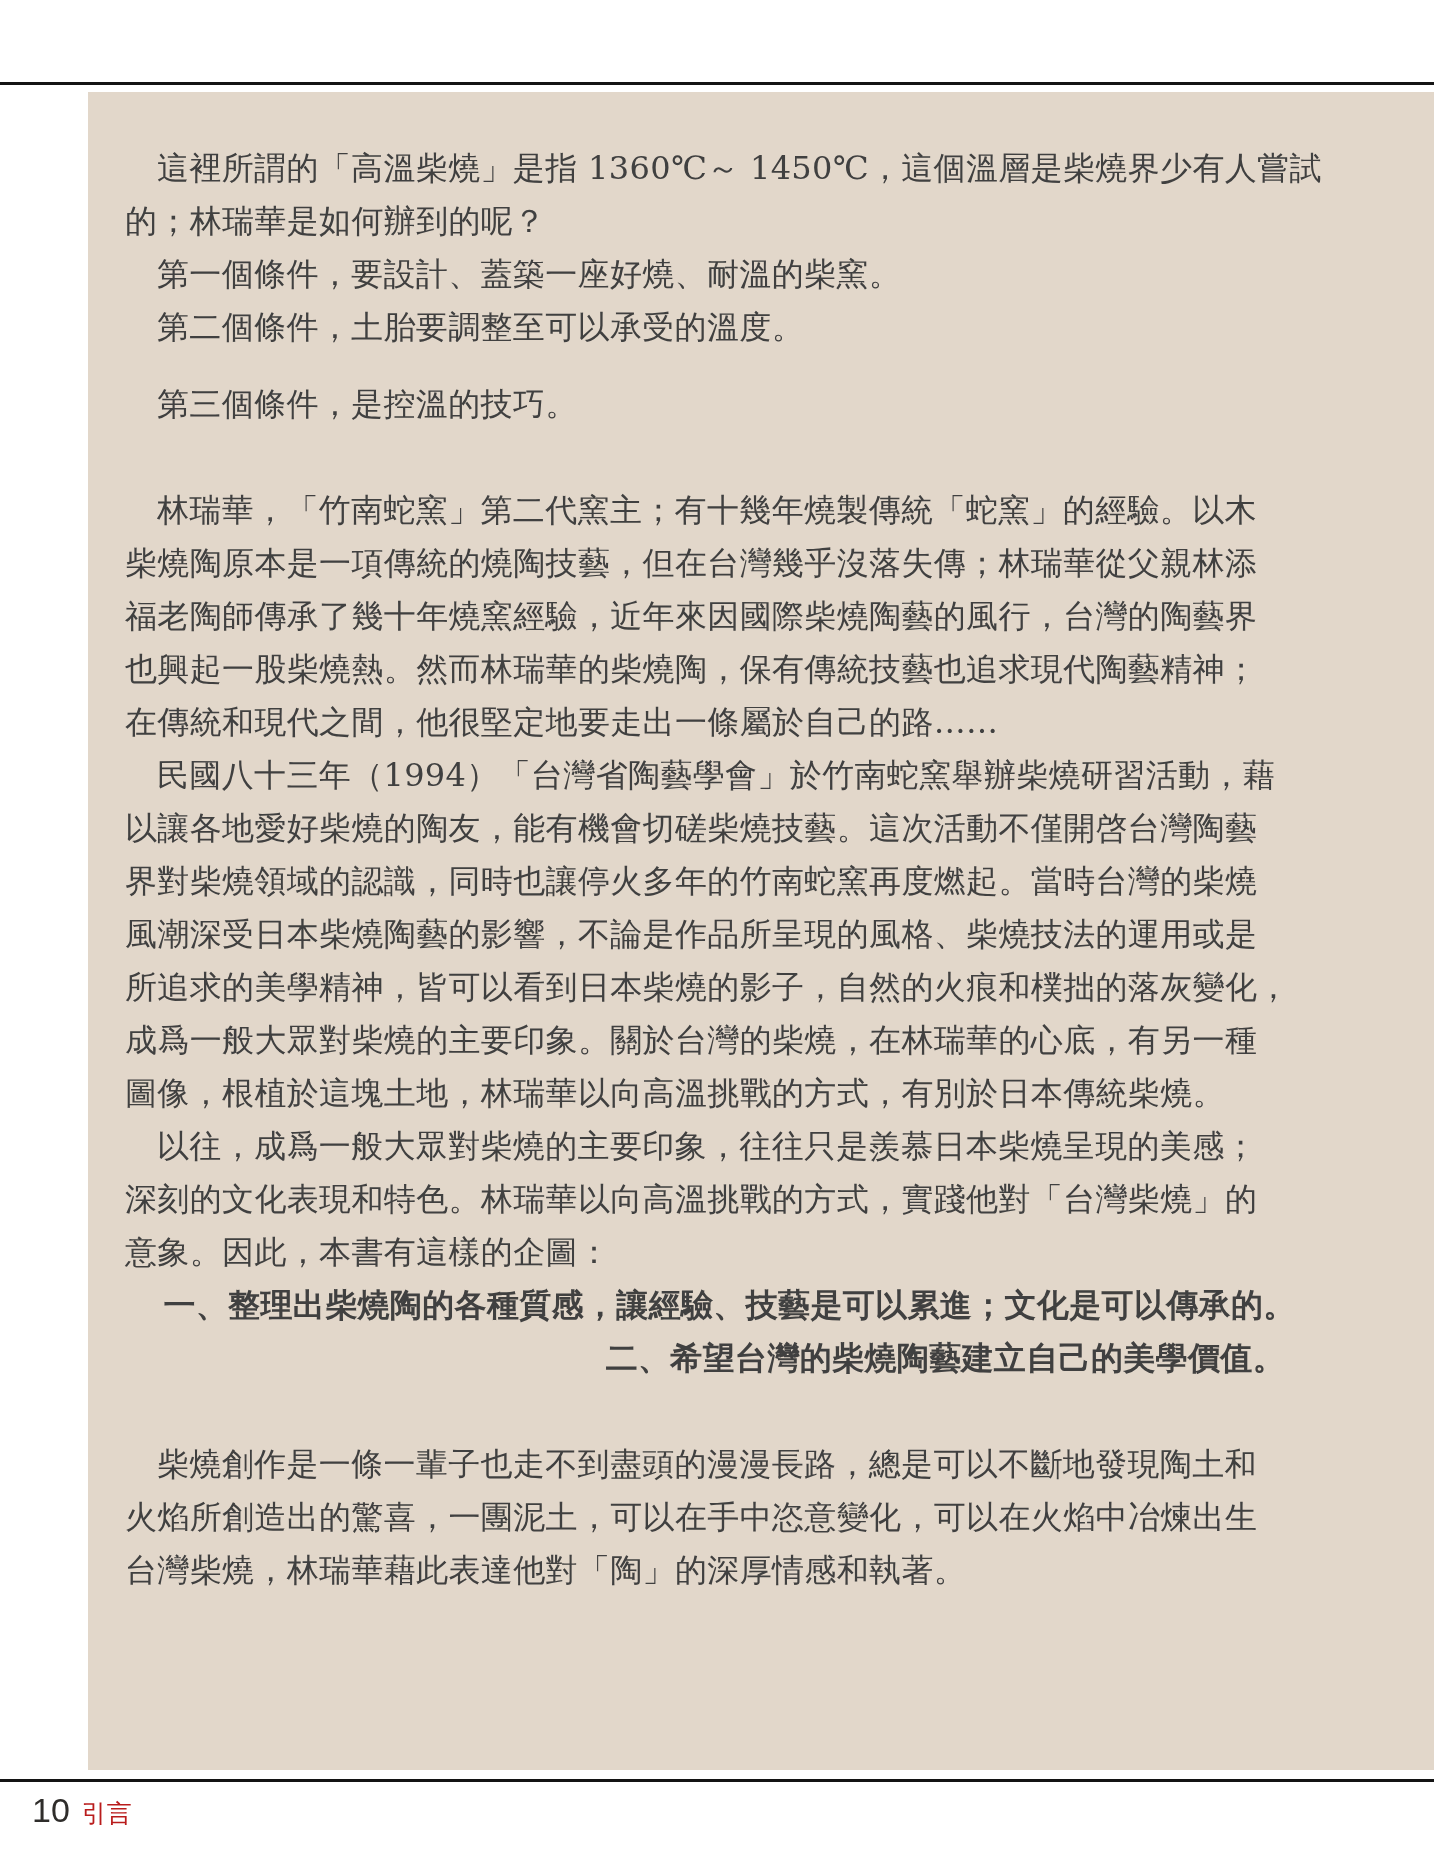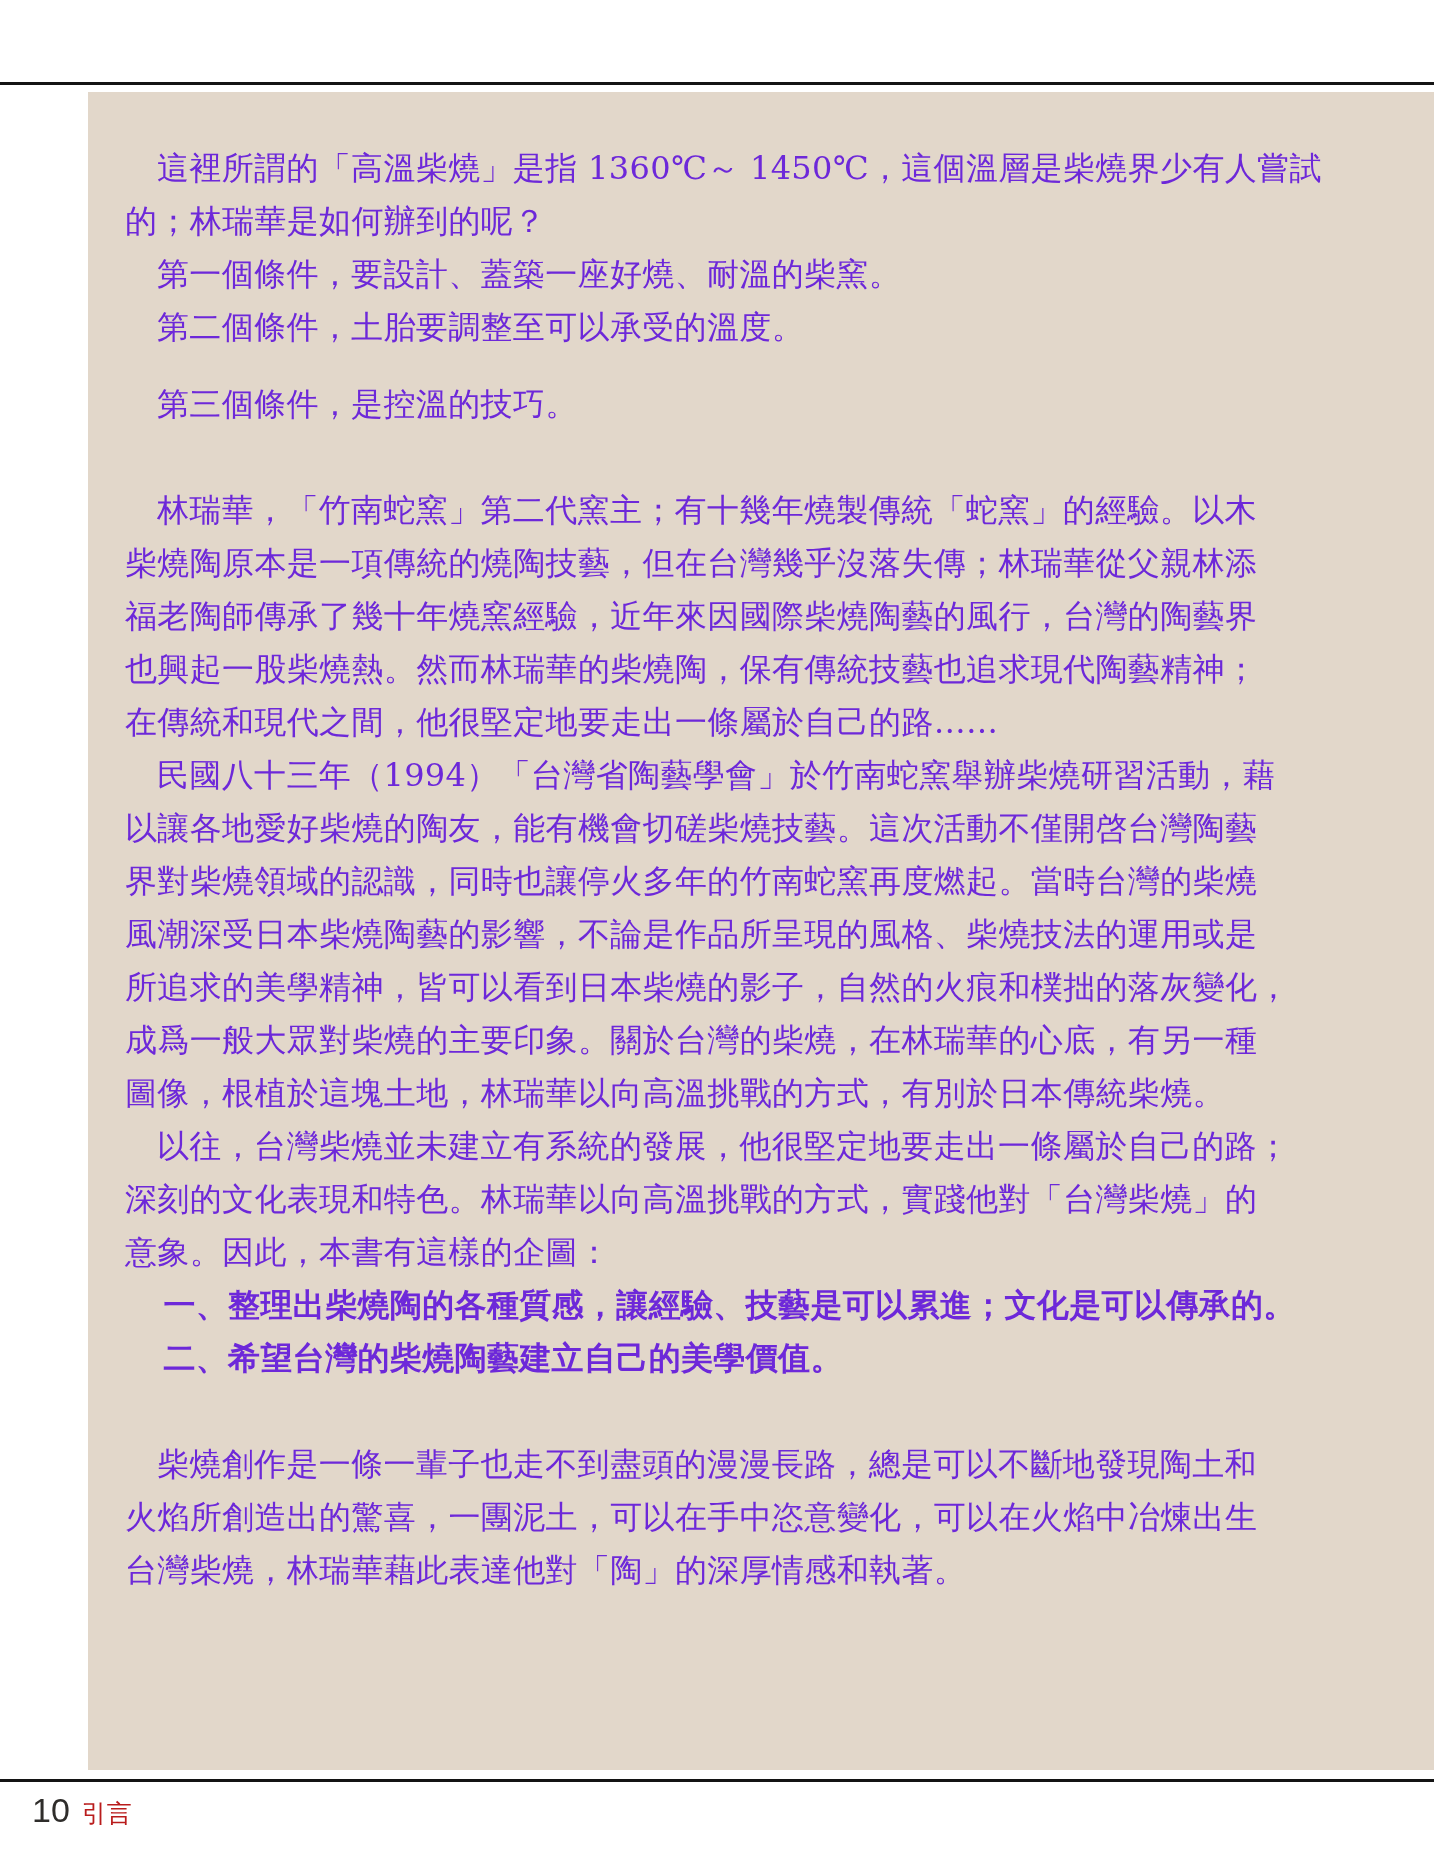--- a/index.html
+++ b/index.html
@@ -50,44 +50,44 @@
     font-size: 25px;
     color: #b91c1c;
   }
 </style>
 </head>
 <body>
 
 <div class="rule" id="top-rule"></div>
 
 <div class="panel" style="background: rgb(226, 215, 202);">
-  <div class="text-block" style="color: #6d28d9;">
+  <div class="text-block" style="color: #404040;">
       <div class="line" style="padding-left: 1em;">這裡所謂的「高溫柴燒」是指 1360℃～ 1450℃，這個溫層是柴燒界少有人嘗試</div>
       <div class="line">的；林瑞華是如何辦到的呢？</div>
       <div class="line" style="padding-left: 1em;">第一個條件，要設計、蓋築一座好燒、耐溫的柴窯。</div>
       <div class="line" style="padding-left: 1em;">第二個條件，土胎要調整至可以承受的溫度。</div>
       <div class="line" style="padding-left: 1em; margin-top: 24px;">第三個條件，是控溫的技巧。</div>
       <div class="line blank"></div>
       <div class="line" style="padding-left: 1em;">林瑞華，「竹南蛇窯」第二代窯主；有十幾年燒製傳統「蛇窯」的經驗。以木</div>
       <div class="line">柴燒陶原本是一項傳統的燒陶技藝，但在台灣幾乎沒落失傳；林瑞華從父親林添</div>
       <div class="line">福老陶師傳承了幾十年燒窯經驗，近年來因國際柴燒陶藝的風行，台灣的陶藝界</div>
       <div class="line">也興起一股柴燒熱。然而林瑞華的柴燒陶，保有傳統技藝也追求現代陶藝精神；</div>
       <div class="line">在傳統和現代之間，他很堅定地要走出一條屬於自己的路……</div>
       <div class="line" style="padding-left: 1em;">民國八十三年（1994）「台灣省陶藝學會」於竹南蛇窯舉辦柴燒研習活動，藉</div>
       <div class="line">以讓各地愛好柴燒的陶友，能有機會切磋柴燒技藝。這次活動不僅開啓台灣陶藝</div>
       <div class="line">界對柴燒領域的認識，同時也讓停火多年的竹南蛇窯再度燃起。當時台灣的柴燒</div>
       <div class="line">風潮深受日本柴燒陶藝的影響，不論是作品所呈現的風格、柴燒技法的運用或是</div>
       <div class="line">所追求的美學精神，皆可以看到日本柴燒的影子，自然的火痕和樸拙的落灰變化，</div>
       <div class="line">成爲一般大眾對柴燒的主要印象。關於台灣的柴燒，在林瑞華的心底，有另一種</div>
       <div class="line">圖像，根植於這塊土地，林瑞華以向高溫挑戰的方式，有別於日本傳統柴燒。</div>
-      <div class="line" style="padding-left: 1em;">以往，台灣柴燒並未建立有系統的發展，他很堅定地要走出一條屬於自己的路；</div>
+      <div class="line" style="padding-left: 1em;">以往，成爲一般大眾對柴燒的主要印象，往往只是羨慕日本柴燒呈現的美感；</div>
       <div class="line">深刻的文化表現和特色。林瑞華以向高溫挑戰的方式，實踐他對「台灣柴燒」的</div>
       <div class="line">意象。因此，本書有這樣的企圖：</div>
       <div class="line bold" style="padding-left: 1.2em;">一、整理出柴燒陶的各種質感，讓經驗、技藝是可以累進；文化是可以傳承的。</div>
-      <div class="line bold" style="padding-left: 1.2em;">二、希望台灣的柴燒陶藝建立自己的美學價值。</div>
+      <div class="line bold" style="padding-left: 1.2em; text-align: right;">二、希望台灣的柴燒陶藝建立自己的美學價值。</div>
       <div class="line blank"></div>
       <div class="line" style="padding-left: 1em;">柴燒創作是一條一輩子也走不到盡頭的漫漫長路，總是可以不斷地發現陶土和</div>
       <div class="line">火焰所創造出的驚喜，一團泥土，可以在手中恣意變化，可以在火焰中冶煉出生</div>
       <div class="line">台灣柴燒，林瑞華藉此表達他對「陶」的深厚情感和執著。</div>
     </div>
 </div>
 
 <div class="rule" id="bottom-rule"></div>
 
 <div class="footer">

